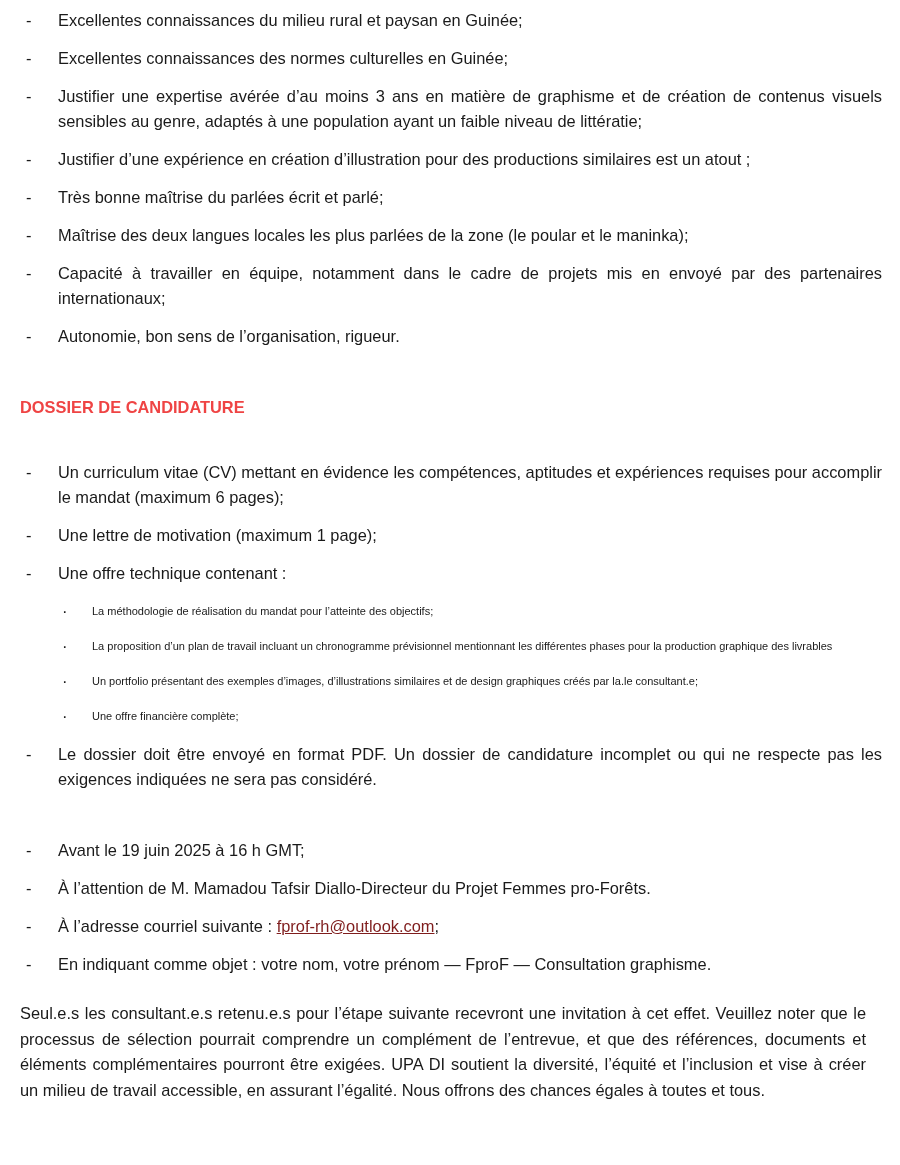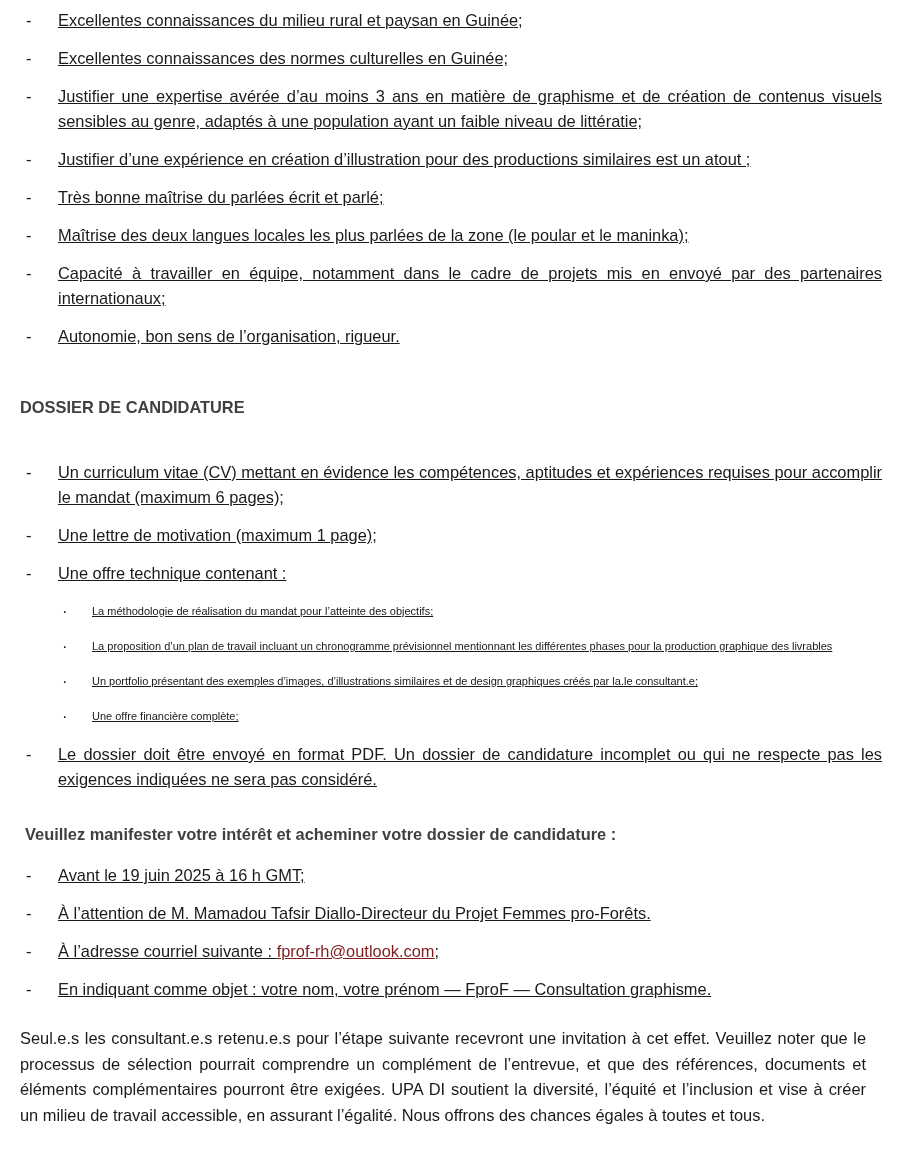--- a/index.html
+++ b/index.html
@@ -64,39 +64,38 @@
     user-select: none;
   }
 
   .bullet-text {
     flex: 1 1 auto;
     font-size: 16.4px;
     line-height: 25px;
     text-align: justify;
     text-justify: inter-word;
     hyphens: none;
-    text-decoration: underline;
   }
 
   
   .sublist {
     list-style: none;
     margin: 8px 0 0 0;
     padding: 0 0 0 42px;
   }
   .sublist .bullet-row { margin-bottom: 10px; }
   .sublist .bullet-row:last-child { margin-bottom: 0; }
   .sublist .bullet-text { font-size: 11px; line-height: 25px; }
 
   
   .heading {
     font-size: 16.4px;
     font-weight: bold;
     line-height: 25px;
-    color: #404040;
+    color: #ef4444;
     margin: 0;
   }
 
   .section-gap-lg { height: 46px; }
   .section-gap-md { height: 24px; }
   .section-gap-sm { height: 16px; }
 
   .heading-indent { padding-left: 5px; }
 
   
@@ -216,21 +215,20 @@
 
     <li class="bullet-row" style="margin-top:13px;">
       <span class="marker-dash">-</span>
       <span class="bullet-text">Le dossier doit être envoyé en format PDF. Un dossier de candidature incomplet ou qui ne respecte pas les exigences indiquées ne sera pas considéré.</span>
     </li>
 
   </ul>
 
   <div class="spacer-30"></div>
 
-  <p class="heading heading-indent">Veuillez manifester votre intérêt et acheminer votre dossier de candidature :</p>
 
   <div class="section-gap-sm"></div>
 
   <ul class="list">
 
     <li class="bullet-row">
       <span class="marker-dash">-</span>
       <span class="bullet-text">Avant le 19 juin 2025 à 16 h GMT;</span>
     </li>
 

